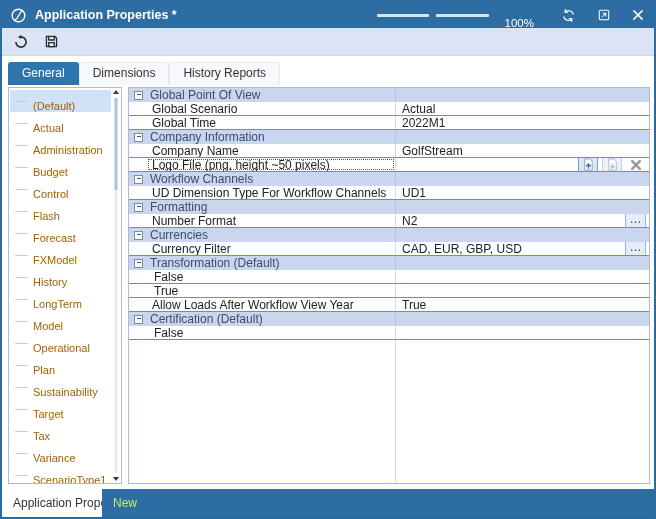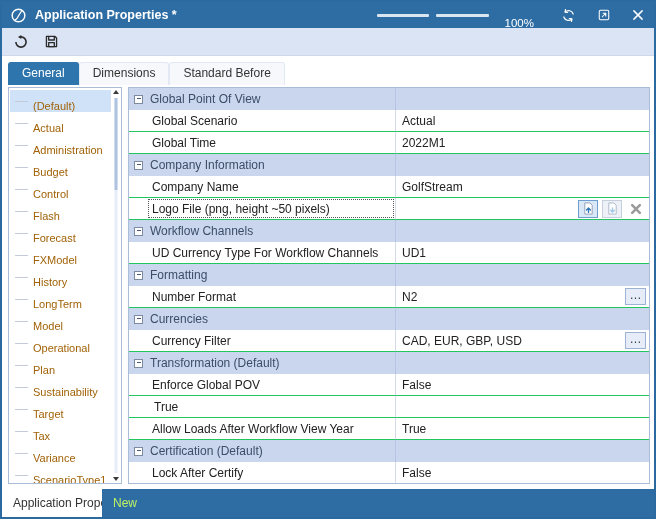--- a/index.html
+++ b/index.html
@@ -54,21 +54,21 @@
   .tree-dash { position:absolute; left:5px; top:50%; width:13px; height:1px; background:#c3cbd8; }
   .vscroll { position:absolute; top:2px; right:1px; bottom:2px; width:9px; }
   .scroll-arr { position:absolute; left:50%; transform:translateX(-50%); width:0; height:0; border-left:3.5px solid transparent; border-right:3.5px solid transparent; cursor:pointer; }
   .scroll-arr.up { top:0; border-bottom:4.5px solid #3a3a3a; }
   .scroll-arr.down { bottom:0; border-top:4.5px solid #3a3a3a; }
   .scroll-track { position:absolute; top:8px; bottom:8px; left:50%; width:3px; transform:translateX(-50%); background:#e6edf8; }
   .scroll-thumb { width:100%; height:92px; background:#afc3e1; }
   
   .pgrid { flex:1; border:1px solid #a9bdd9; background:#fff; position:relative; overflow:hidden; }
   .pgrid::before { content:""; position:absolute; left:266px; top:0; bottom:0; width:1px; background:rgba(158,178,210,.45); z-index:2; }
-  .g-row { height:22px; display:flex; align-items:stretch; position:relative; }
+  .g-row { height:14px; display:flex; align-items:stretch; position:relative; }
   .g-row.section {
     background:#c9d6ee; align-items:center; gap:7px; padding-left:5px;
     color:#3d4d68; font-size:12px; cursor:pointer;
   }
   .expander { width:9px; height:9px; flex:none; border:1px solid #7c8aa2; background:#fff; position:relative; }
   .expander::after { content:""; position:absolute; left:1.5px; right:1.5px; top:50%; height:1px; margin-top:-1px; background:#4a5a72; }
   .g-row.prop { background:#fff; border-bottom:1px solid #22c55e; }
   .row-indent { width:18px; flex:none; }
   .cell { display:flex; align-items:center; font-size:12px; color:#222; }
   .cell.label { width:248px; flex:none; padding-left:5px; white-space:nowrap; overflow:hidden; }
@@ -150,21 +150,21 @@
           <path d="M5 2.6v3.8h6V2.6"></path>
           <rect x="5" y="9.2" width="6" height="4.2"></rect>
         </svg>
       </span>
     </button>
   </div>
 
   <div class="tabstrip">
     <div class="tab active">General</div>
     <div class="tab">Dimensions</div>
-    <div class="tab">Standard Before</div>
+    <div class="tab">History Reports</div>
   </div>
 
   <div class="main">
     <div class="list-panel">
       <div class="list-items">
           <div class="list-item selected">
             <span class="tree-dash"></span>
             <span class="list-label">(Default)</span>
           </div>
           <div class="list-item">
@@ -314,21 +314,21 @@
             </span>
           </div>
         </div>
         <div class="g-row section">
           <span class="expander"></span>
           <span class="sec-label">Workflow Channels</span>
         </div>
         <div class="g-row prop">
           <span class="row-indent"></span>
           <div class="cell label">
-            <span class="lab-text">UD Currency Type For Workflow Channels</span>
+            <span class="lab-text">UD Dimension Type For Workflow Channels</span>
           </div>
           <div class="cell value">
             <span class="val-text">UD1</span>
           </div>
         </div>
         <div class="g-row section">
           <span class="expander"></span>
           <span class="sec-label">Formatting</span>
         </div>
         <div class="g-row prop">
@@ -354,23 +354,20 @@
             <span class="val-text">CAD, EUR, GBP, USD</span>
             <button class="ellipsis-btn">…</button>
           </div>
         </div>
         <div class="g-row section">
           <span class="expander"></span>
           <span class="sec-label">Transformation (Default)</span>
         </div>
         <div class="g-row prop">
           <span class="row-indent"></span>
-          <div class="cell label">
-            <span class="lab-text">Enforce Global POV</span>
-          </div>
           <div class="cell value">
             <span class="val-text">False</span>
           </div>
         </div>
         <div class="g-row prop">
           <span class="row-indent"></span>
           <div class="cell value">
             <span class="val-text">True</span>
           </div>
         </div>
@@ -382,23 +379,20 @@
           <div class="cell value">
             <span class="val-text">True</span>
           </div>
         </div>
         <div class="g-row section">
           <span class="expander"></span>
           <span class="sec-label">Certification (Default)</span>
         </div>
         <div class="g-row prop">
           <span class="row-indent"></span>
-          <div class="cell label">
-            <span class="lab-text">Lock After Certify</span>
-          </div>
           <div class="cell value">
             <span class="val-text">False</span>
           </div>
         </div>
       </div>
   </div>
 
   <div class="bottombar">
     <div class="btab active">Application Prope</div>
     <div class="btab">New</div>

